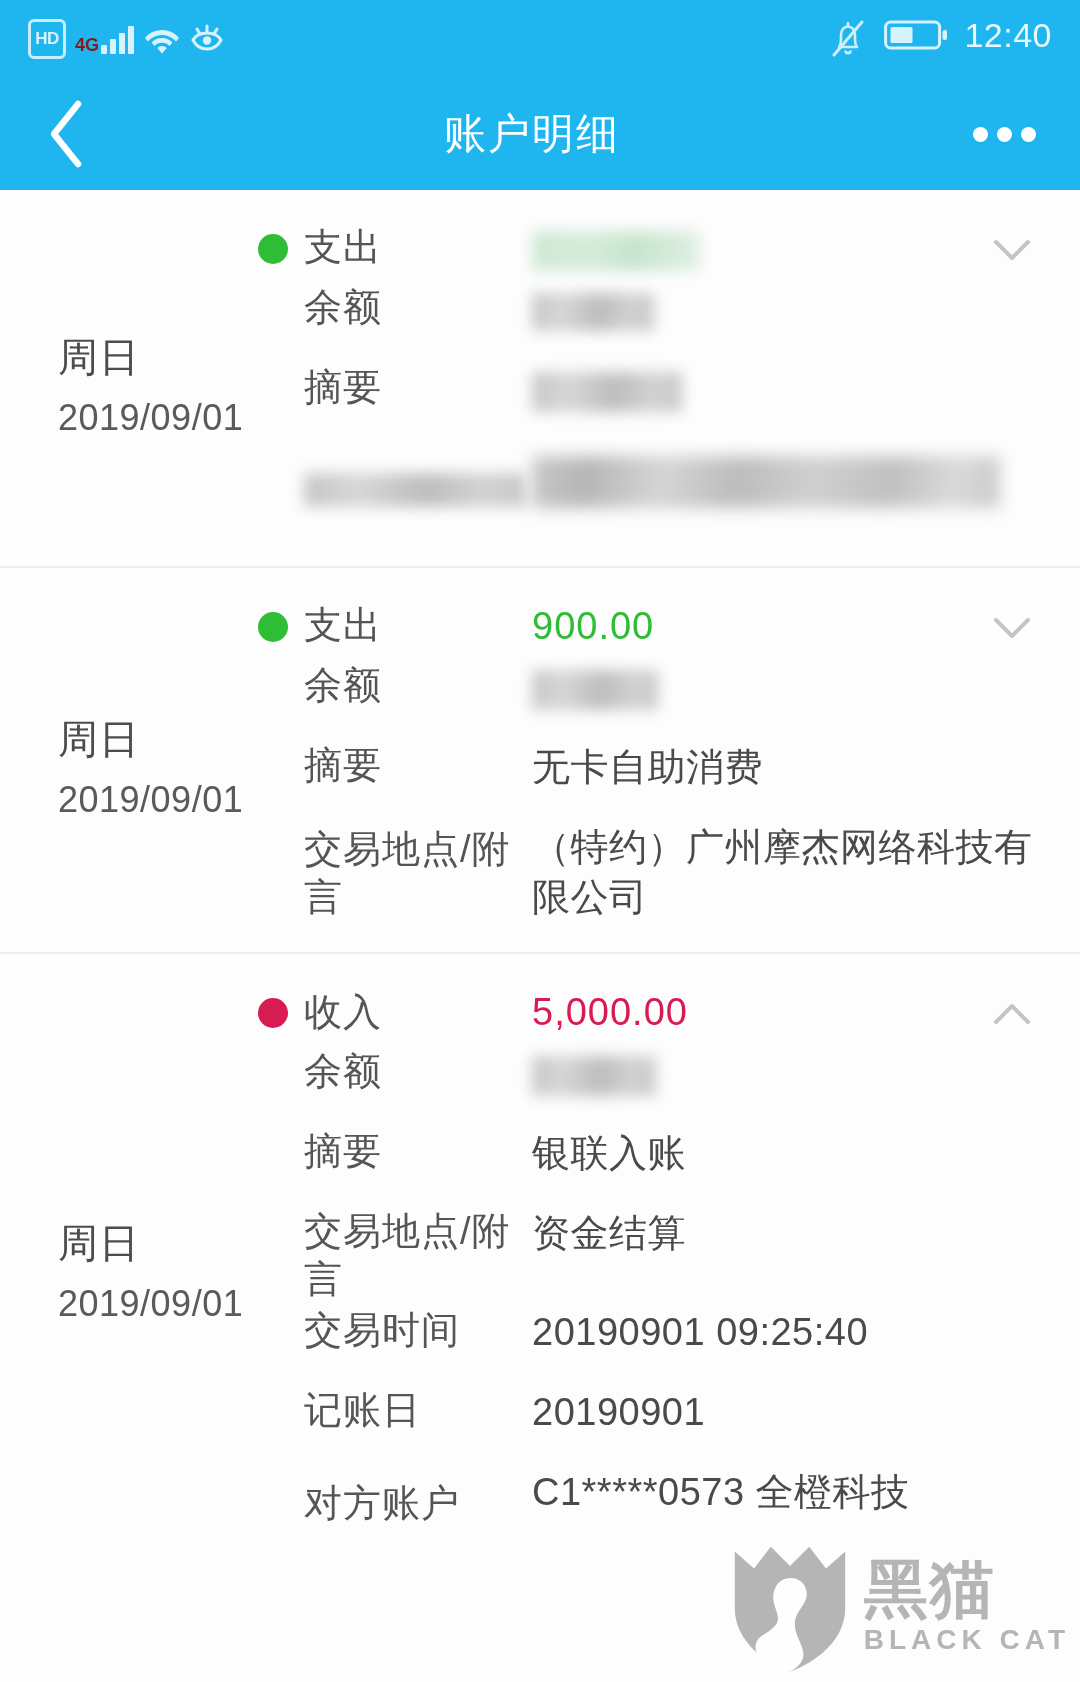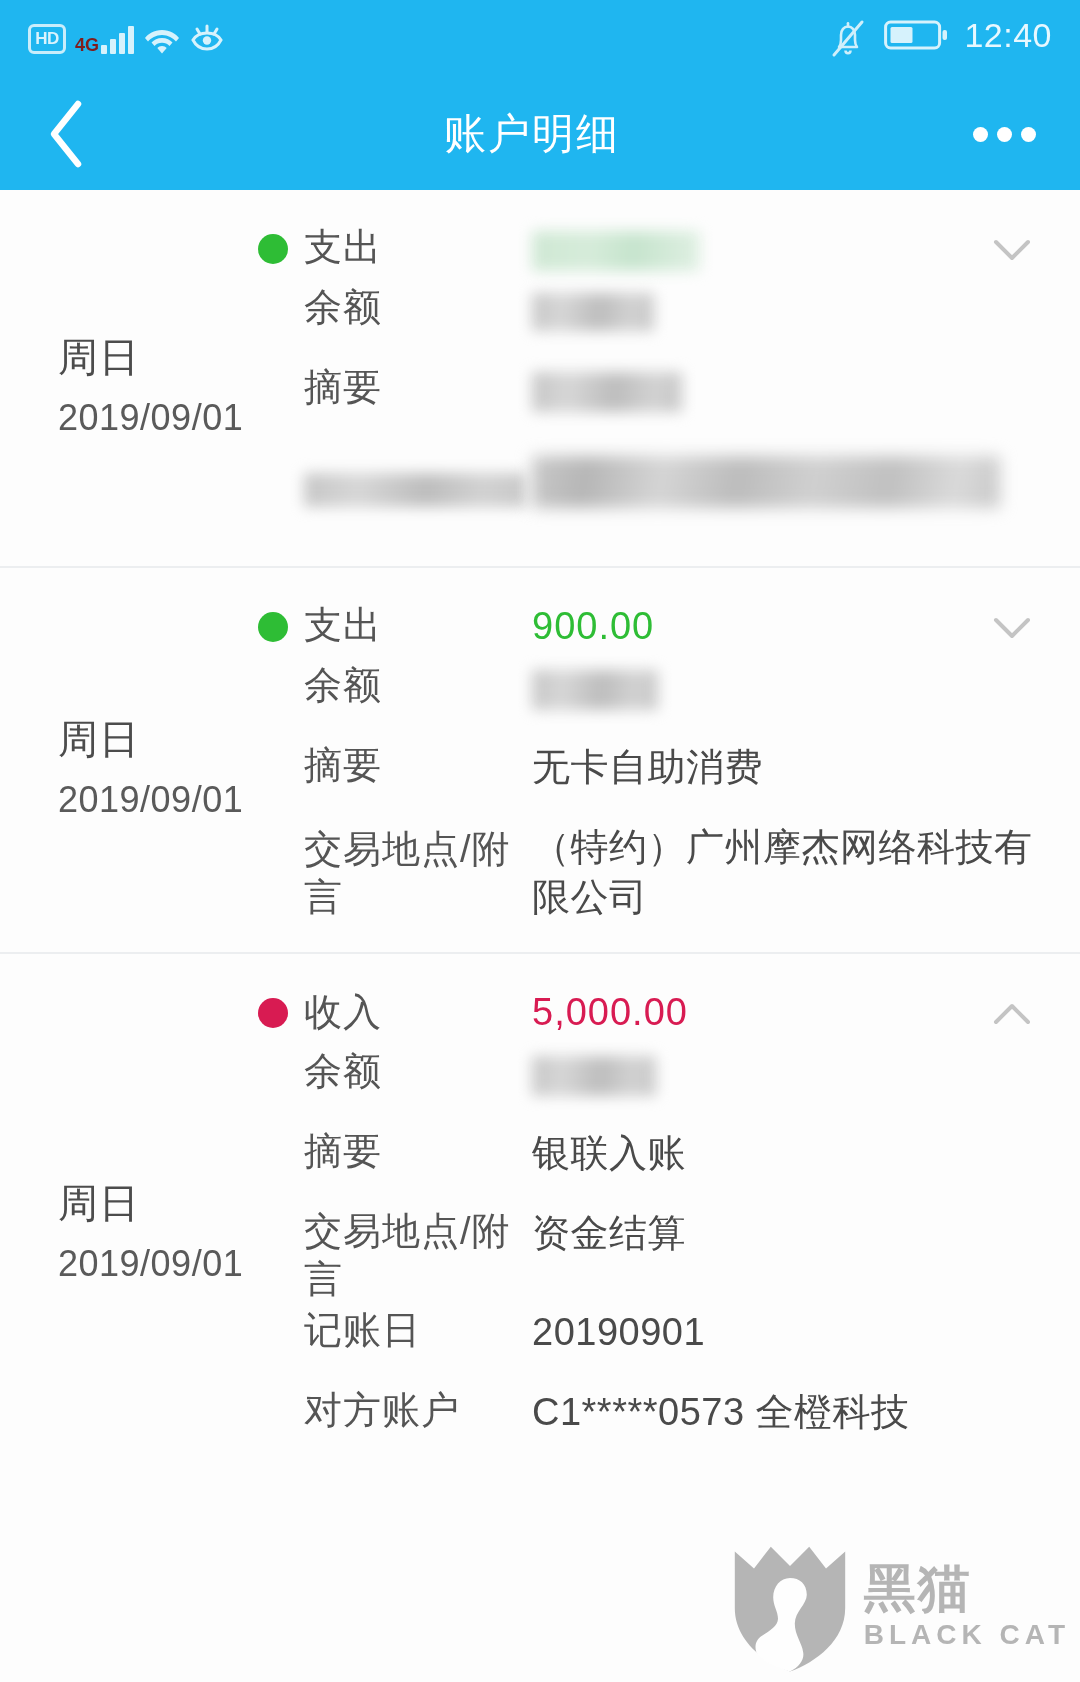--- a/index.html
+++ b/index.html
@@ -28,21 +28,21 @@
     padding: 0 28px;
   }
   .sb-left { display: flex; align-items: center; gap: 9px; }
   .sb-right {
     margin-left: auto;
     display: flex;
     align-items: flex-start;
     gap: 16px;
   }
   .hd-badge {
-    width: 38px; height: 30px;
+    width: 38px; height: 40px;
     border: 3px solid #c9edfb;
     border-radius: 6px;
     color: #d9f3fd;
     font-size: 17px;
     font-weight: bold;
     display: flex; align-items: center; justify-content: center;
     letter-spacing: -0.5px;
   }
   .net-4g {
     display: flex; align-items: flex-end; gap: 2px;
@@ -204,21 +204,21 @@
     bottom: 8px;
     display: flex;
     align-items: center;
     gap: 14px;
     opacity: 0.62;
     pointer-events: none;
   }
   .wm-shield { width: 120px; height: 132px; display:block; }
   .wm-text { display: flex; flex-direction: column; align-items: flex-start; }
   .wm-cn {
-    font-size: 52px;
+    font-size: 64px;
     font-weight: bold;
     color: #8a8a8a;
     line-height: 0.92;
     letter-spacing: 2px;
   }
   .wm-en {
     font-size: 28px;
     font-weight: bold;
     color: #8a8a8a;
     letter-spacing: 5px;
@@ -395,26 +395,31 @@
             <span class="lab" style="width:228px;flex:0 0 228px;">摘要</span>
             <span class="val">银联入账</span>
           </div>
           <div class="row">
             <span class="dot spacer"></span>
             <span class="lab" style="width:228px;flex:0 0 228px;">交易地点/附言</span>
             <span class="val">资金结算</span>
           </div>
           <div class="row">
             <span class="dot spacer"></span>
+            <span class="lab" style="width:228px;flex:0 0 228px;">交易时间</span>
+            <span class="val">20190901 09:25:40</span>
+          </div>
+          <div class="row">
+            <span class="dot spacer"></span>
             <span class="lab" style="width:228px;flex:0 0 228px;">记账日</span>
             <span class="val">20190901</span>
           </div>
           <div class="row">
             <span class="dot spacer"></span>
-            <span class="lab" style="width:228px;flex:0 0 228px;">对方账户</span>
+            <span class="lab" style="width:228px;flex:0 0 228px;margin-top:13px;">对方账户</span>
             <span class="val">C1*****0573 全橙科技</span>
           </div>
           <div class="chevron">
             <svg width="52" height="52" viewBox="0 0 52 52">
               <path d="M10 34 L26 18 L42 34" fill="none" stroke="#c4c4c4" stroke-width="4" stroke-linecap="round" stroke-linejoin="round"></path>
             </svg>
           </div>
         </div>
       </div>
     </div>

